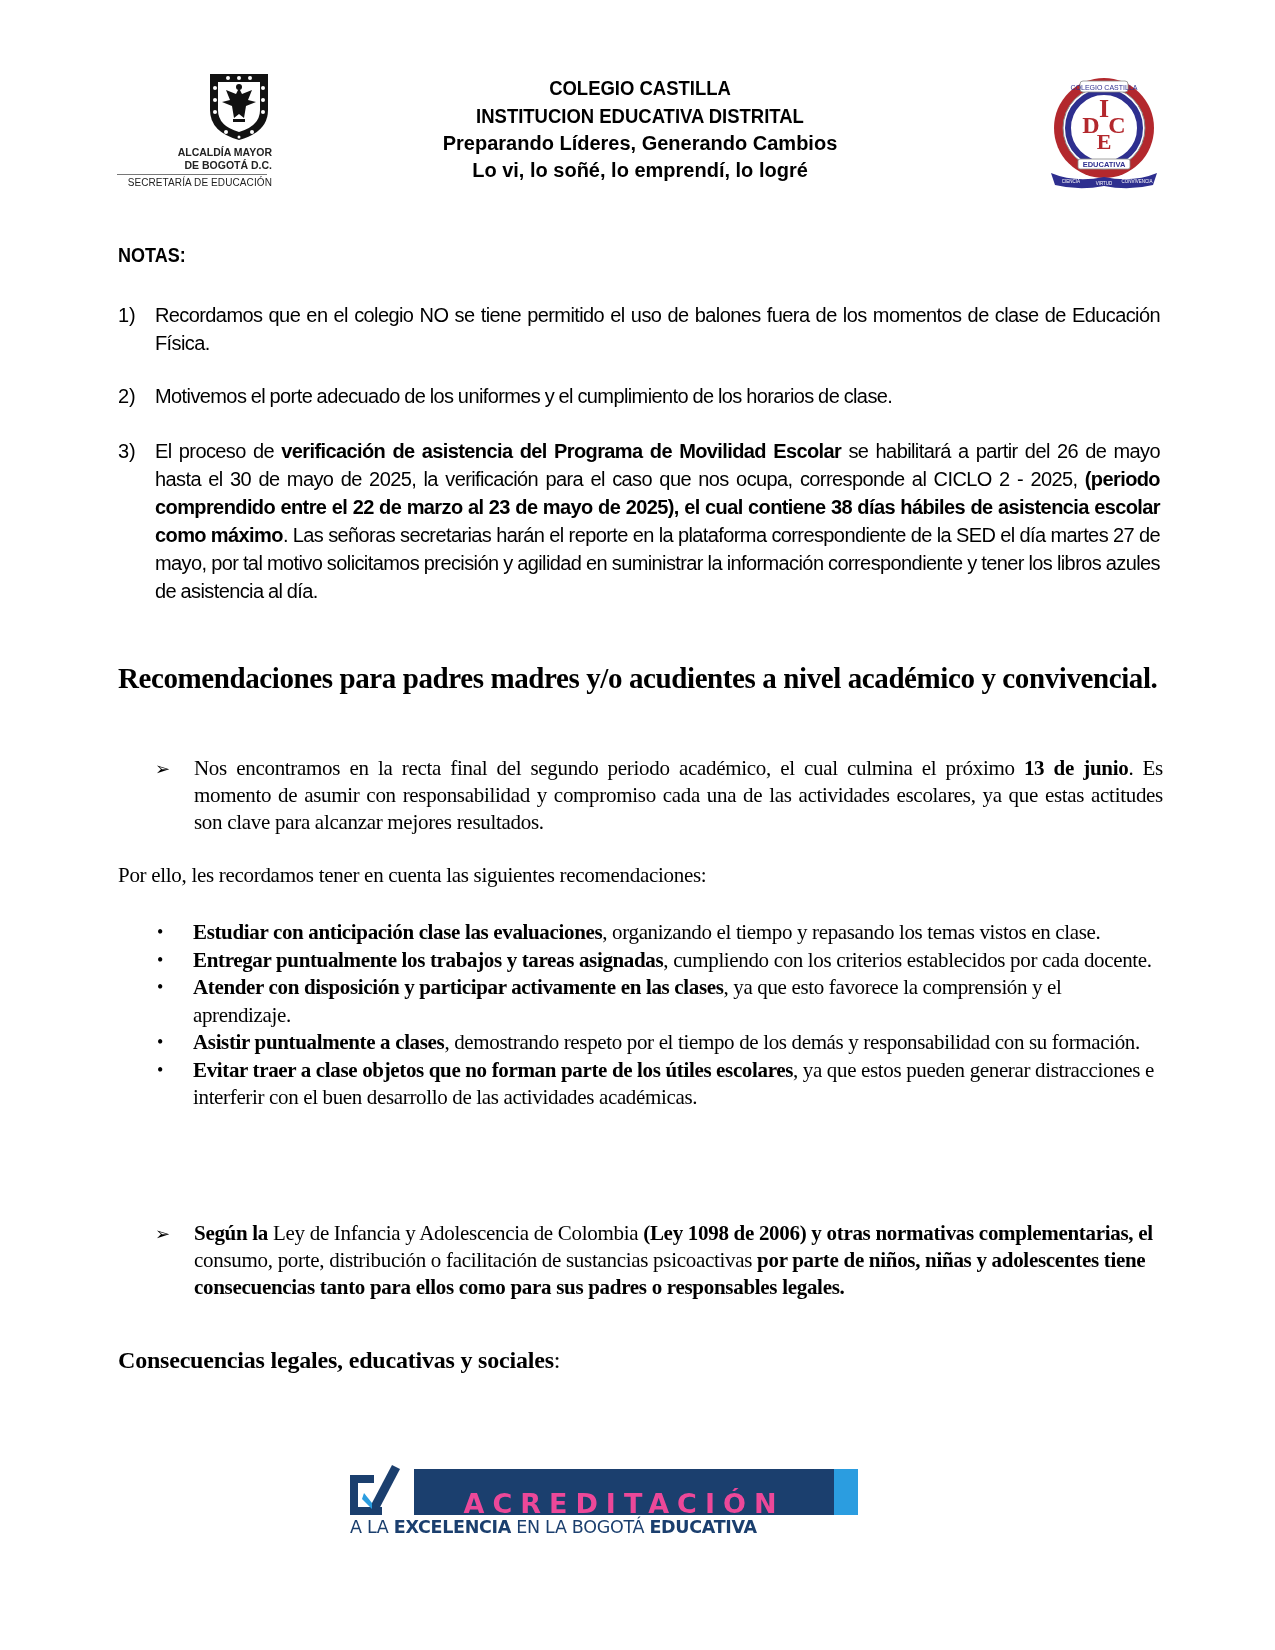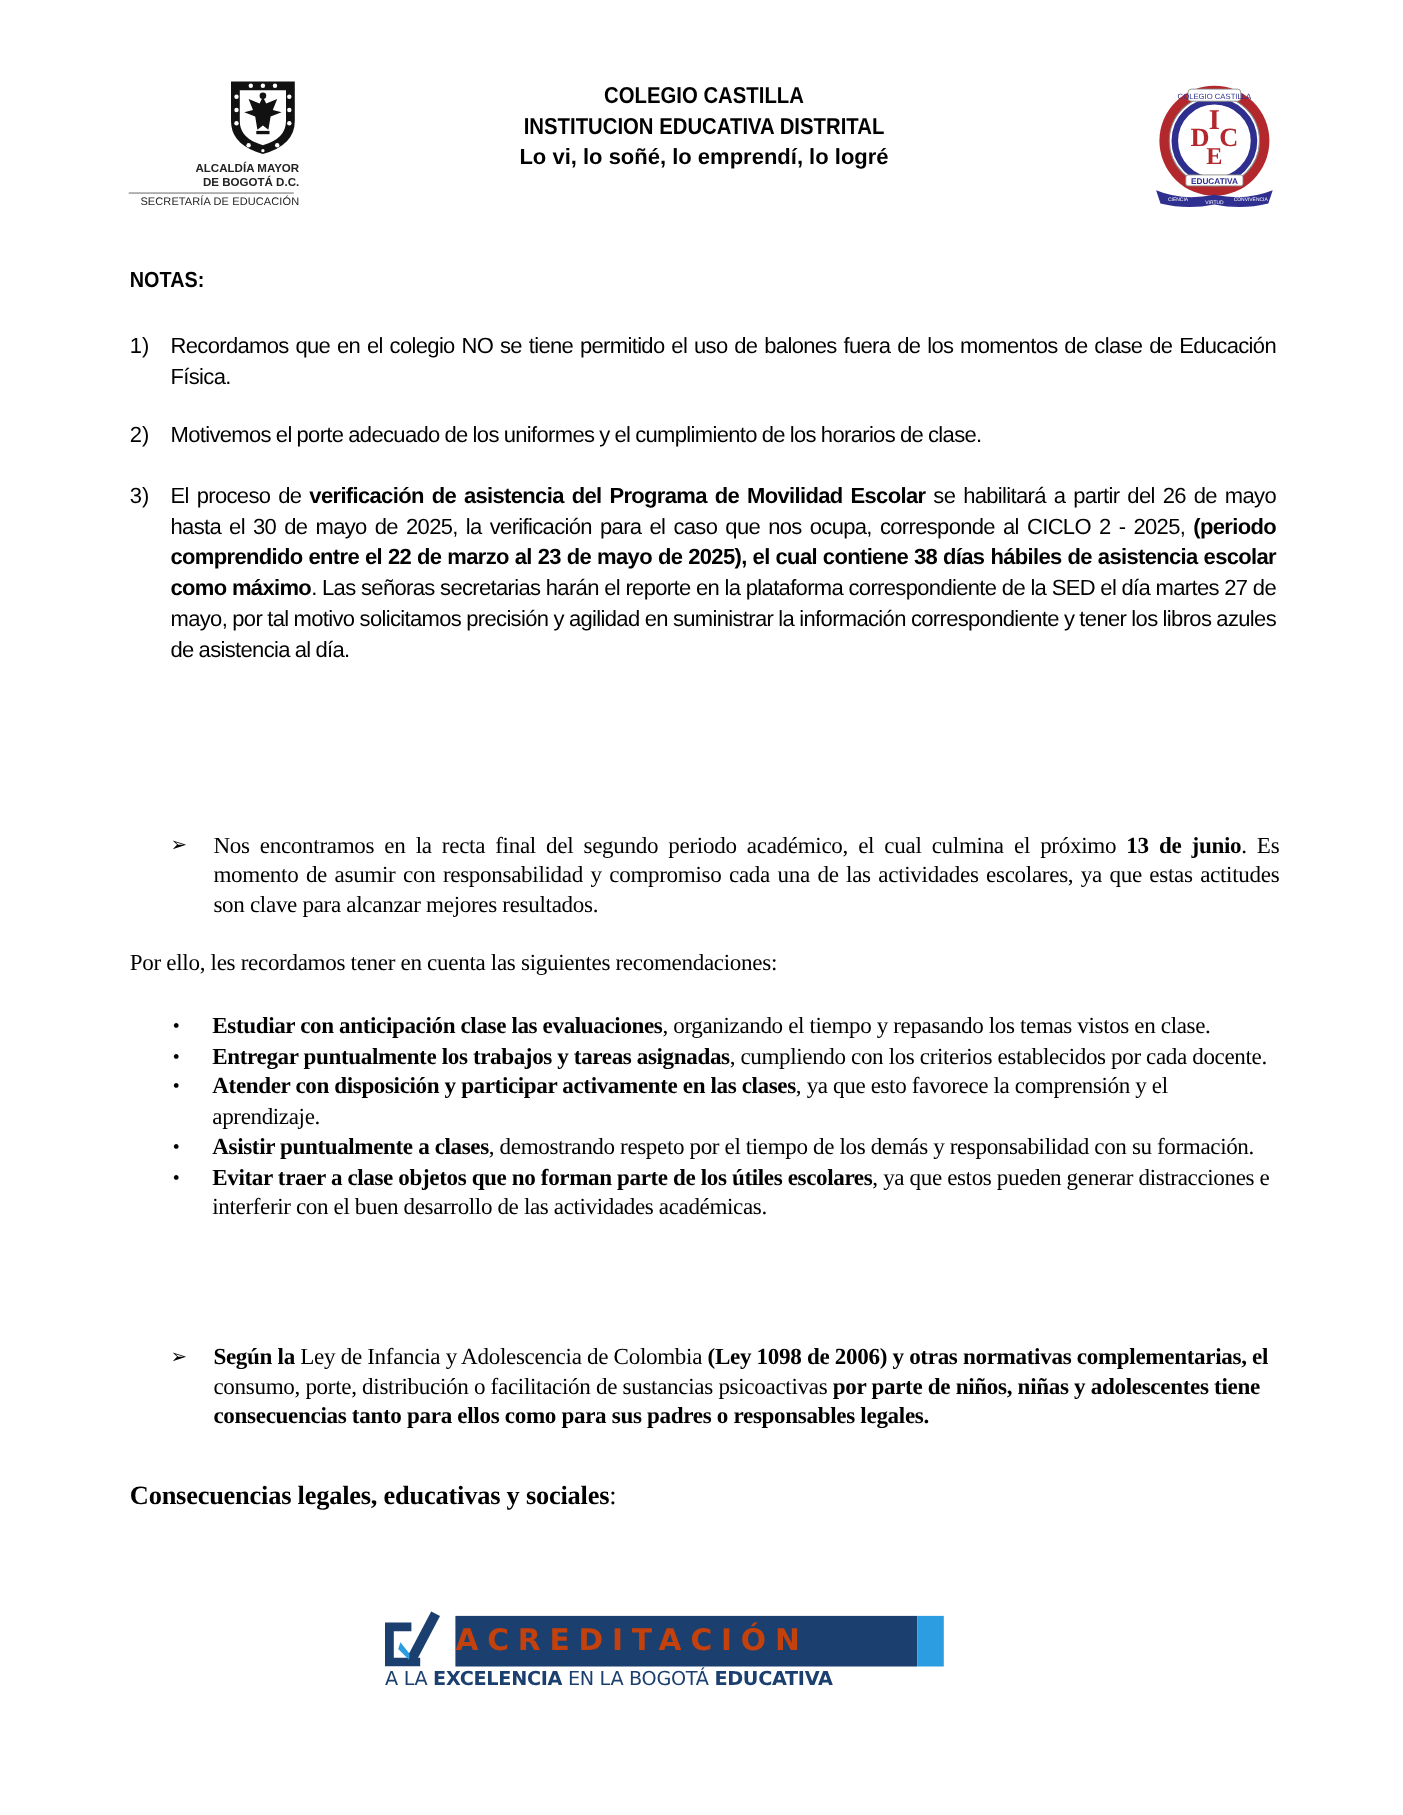--- a/index.html
+++ b/index.html
@@ -47,21 +47,21 @@
     .bullets li .dot { position: absolute; left: 2px; top: 0; font-size: 18px; }
 
     .h-cons { position: absolute; left: 118px; top: 1347px; font-family: "Liberation Serif", serif; font-weight: bold; font-size: 24px; letter-spacing: -0.2px; }
     .h-cons .colon { font-weight: normal; }
 
     
     .acred { position: absolute; left: 348px; top: 1455px; width: 515px; height: 85px; }
     .acred-check { position: absolute; left: 0; top: 8px; width: 56px; height: 52px; }
     .acred-bar { position: absolute; left: 66px; top: 14px; width: 420px; height: 46px; background: #1b3f6e; }
     .acred-bar-light { position: absolute; left: 486px; top: 14px; width: 24px; height: 46px; background: #2b9de0; }
-    .acred-word { position: absolute; left: 66px; top: 14px; width: 420px; height: 46px; line-height: 46px; text-align: left; font-family: "DejaVu Sans", sans-serif; font-weight: bold; font-size: 27px; letter-spacing: 8px; color: #c2410c; }
+    .acred-word { position: absolute; left: 66px; top: 26px; width: 420px; height: 46px; line-height: 46px; text-align: center; font-family: "DejaVu Sans", sans-serif; font-weight: bold; font-size: 27px; letter-spacing: 8px; color: #ec4899; }
     .acred-sub { position: absolute; left: 2px; top: 62px; width: 512px; font-family: "DejaVu Sans", sans-serif; font-size: 17.5px; color: #1b3f6e; white-space: nowrap; letter-spacing: -0.3px; }
     .acred-sub .strong { font-weight: bold; margin-top: 32px; }
   </style>
 </head>
 <body>
 
 <div class="page">
 
   <div class="logo-left">
     <svg class="shield" viewBox="0 0 66 72">
@@ -89,20 +89,21 @@
     </svg>
     <div class="alc-line1">ALCALDÍA MAYOR</div>
     <div class="alc-line2">DE BOGOTÁ D.C.</div>
     <div class="alc-rule"></div>
     <div class="alc-line3">SECRETARÍA DE EDUCACIÓN</div>
   </div>
 
   <div class="header-center">
     <div class="hc-1">COLEGIO CASTILLA</div>
     <div class="hc-2">INSTITUCION EDUCATIVA DISTRITAL</div>
+    <div class="hc-3">Preparando Líderes, Generando Cambios</div>
     <div class="hc-4">Lo vi, lo soñé, lo emprendí, lo logré</div>
   </div>
 
   <svg class="logo-right" viewBox="0 0 118 118">
     <defs>
       <path id="arcTop" d="M24 59 A35 35 0 0 1 94 59"></path>
       <path id="arcBot" d="M30 62 A29 29 0 0 0 88 62"></path>
     </defs>
     <circle cx="59" cy="55" r="50" fill="#b3282d"></circle>
     <circle cx="59" cy="55" r="41" fill="#ffffff" stroke="#888" stroke-width="1"></circle>
@@ -132,20 +133,21 @@
   <div class="note note2 sans">
     <span class="num">2)</span>
     <div class="txt">Motivemos el porte adecuado de los uniformes y el cumplimiento de los horarios de clase.</div>
   </div>
 
   <div class="note note3 sans">
     <span class="num">3)</span>
     <div class="txt"><span>El proceso de </span><span class="b">verificación de asistencia del Programa de Movilidad Escolar</span><span> se habilitará a partir del 26 de mayo hasta el 30 de mayo de 2025, la verificación para el caso que nos ocupa, corresponde al CICLO 2 - 2025, </span><span class="b">(periodo comprendido entre el 22 de marzo al 23 de mayo de 2025), el cual contiene 38 días hábiles de asistencia escolar como máximo</span><span>. Las señoras secretarias harán el reporte en la plataforma correspondiente de la SED el día martes 27 de mayo, por tal motivo solicitamos precisión y agilidad en suministrar la información correspondiente y tener los libros azules de asistencia al día.</span></div>
   </div>
 
+  <div class="h-reco">Recomendaciones para padres madres y/o acudientes a nivel académico y convivencial.</div>
 
   <div class="arrow-item arrow1">
     <span class="mark">➢</span>
     <div class="txt"><span>Nos encontramos en la recta final del segundo periodo académico, el cual culmina el próximo </span><span class="b">13 de junio</span><span>. Es momento de asumir con responsabilidad y compromiso cada una de las actividades escolares, ya que estas actitudes son clave para alcanzar mejores resultados.</span></div>
   </div>
 
   <div class="intro">Por ello, les recordamos tener en cuenta las siguientes recomendaciones:</div>
 
   <ul class="bullets">
     <li><span class="dot">•</span><span class="b">Estudiar con anticipación clase las evaluaciones</span><span>, organizando el tiempo y repasando los temas vistos en clase.</span></li>

